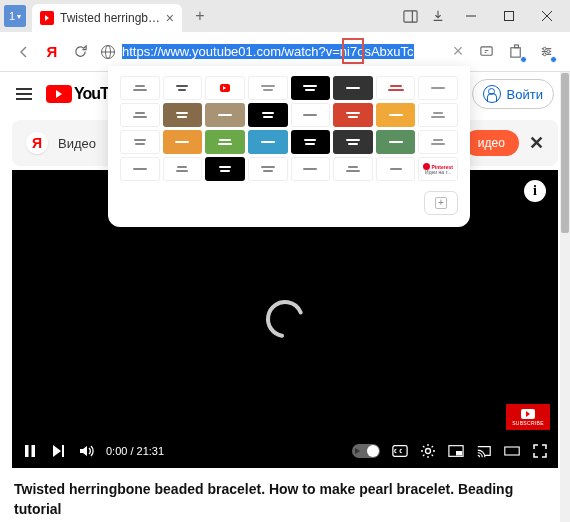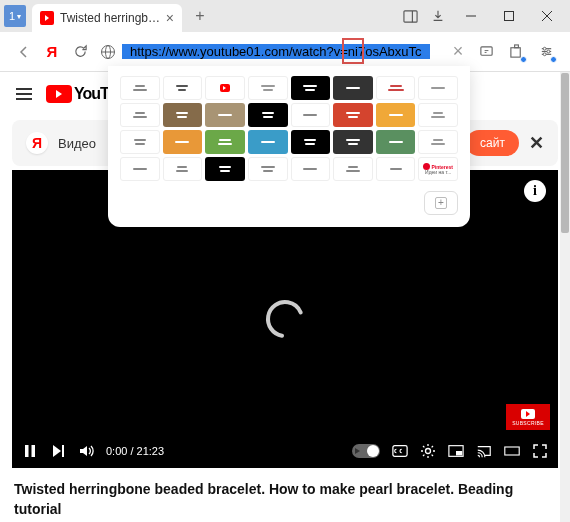--- a/index.html
+++ b/index.html
@@ -16,21 +16,21 @@
 .titlebar-spacer{flex:1}
 .tb-icon{width:28px;height:28px;display:flex;align-items:center;justify-content:center;color:#555;font-size:13px}
 .window-controls{display:flex}
 .win-btn{width:38px;height:28px;display:flex;align-items:center;justify-content:center;color:#333}
 .win-btn svg{width:10px;height:10px}
 .addressbar{height:40px;background:#fff;display:flex;align-items:center;padding:0 10px;border-bottom:1px solid #e0e0e0}
 .ab-icon{width:28px;height:28px;display:flex;align-items:center;justify-content:center;color:#666}
 .url-container{flex:1;height:28px;display:flex;align-items:center;background:#fff;border-radius:4px;padding:0 6px;position:relative}
 .globe-icon{width:16px;height:16px;margin-right:6px}
 .url-text{font-size:13px;white-space:nowrap;overflow:hidden}
-.url-selected{background:#2b7de9;color:#000000;padding:1px 8px}
+.url-selected{background:#2b7de9;color:#ffffff;padding:1px 0}
 .url-highlight{position:absolute;border:2px solid #d9534f;width:22px;height:26px;left:248px;top:0px}
 .ab-right{display:flex;gap:2px}
 .ab-right .ab-icon{position:relative}
 .blue-dot{position:absolute;bottom:3px;right:3px;width:7px;height:7px;background:#2b7de9;border-radius:50%;border:1px solid #fff}
 .content{position:relative;height:450px;background:#fff}
 .yt-header{height:44px;display:flex;align-items:center;padding:0 16px;gap:14px}
 .menu-icon{display:flex;flex-direction:column;gap:3px}
 .menu-icon span{width:16px;height:2px;background:#333}
 .yt-logo{display:flex;align-items:center;gap:2px}
 .yt-logo-icon{width:26px;height:18px;background:#ff0000;border-radius:4px;display:flex;align-items:center;justify-content:center}
@@ -182,26 +182,30 @@
     <div class="menu-icon">
         <span></span>
         <span></span>
         <span></span>
       </div>
     <div class="yt-logo">
       <div class="yt-logo-icon"></div>
       <span class="yt-logo-text">YouTube</span>
     </div>
     <div class="yt-header-spacer"></div>
+    <div class="login-btn">
+      <div class="login-avatar"></div>
+      <span>Войти</span>
+    </div>
   </div>
 
   <div class="notice-bar">
     <div class="y-icon">Я</div>
     <div class="notice-text">Видео</div>
-    <div class="notice-btn">сайт</div>
+    <div class="notice-btn">идео</div>
     <div class="notice-close">✕</div>
   </div>
 
   <div class="video-area">
     <div class="info-icon">i</div>
     <div class="spinner">
       <svg viewBox="0 0 44 44">
           <circle cx="22" cy="22" r="17" fill="none" stroke="#ccc" stroke-width="4" stroke-dasharray="70 40" stroke-linecap="round" transform="rotate(100 22 22)"></circle>
         </svg>
     </div>
@@ -221,21 +225,21 @@
             <path d="M3 2l8 6-8 6z"></path>
             <rect x="12" y="2" width="2" height="12"></rect>
           </svg>
         </div>
       <div class="ctrl-icon">
           <svg viewBox="0 0 16 16">
             <path d="M2 6v4h3l4 3V3L5 6z"></path>
             <path d="M11 5a4 4 0 010 6M13 3a7 7 0 010 10" fill="none" stroke="#fff" stroke-width="1.3"></path>
           </svg>
         </div>
-      <div class="time-display">0:00 / 21:23</div>
+      <div class="time-display">0:00 / 21:31</div>
       <div class="ctrl-spacer"></div>
       <div class="autoplay-toggle"></div>
       <div class="ctrl-icon">
           <svg viewBox="0 0 18 14">
             <rect x="1" y="1" width="16" height="12" rx="2" fill="none" stroke="#fff" stroke-width="1.4"></rect>
             <path d="M5 5a2 2 0 000 4M11 5a2 2 0 000 4" fill="none" stroke="#fff" stroke-width="1.3"></path>
           </svg>
         </div>
       <div class="ctrl-icon">
           <svg viewBox="0 0 16 16">

